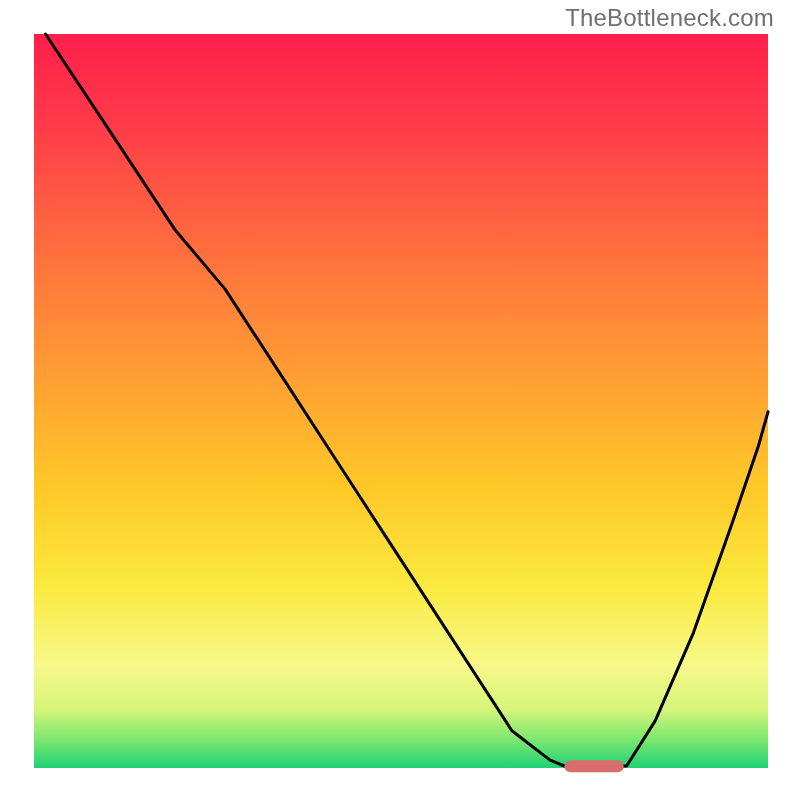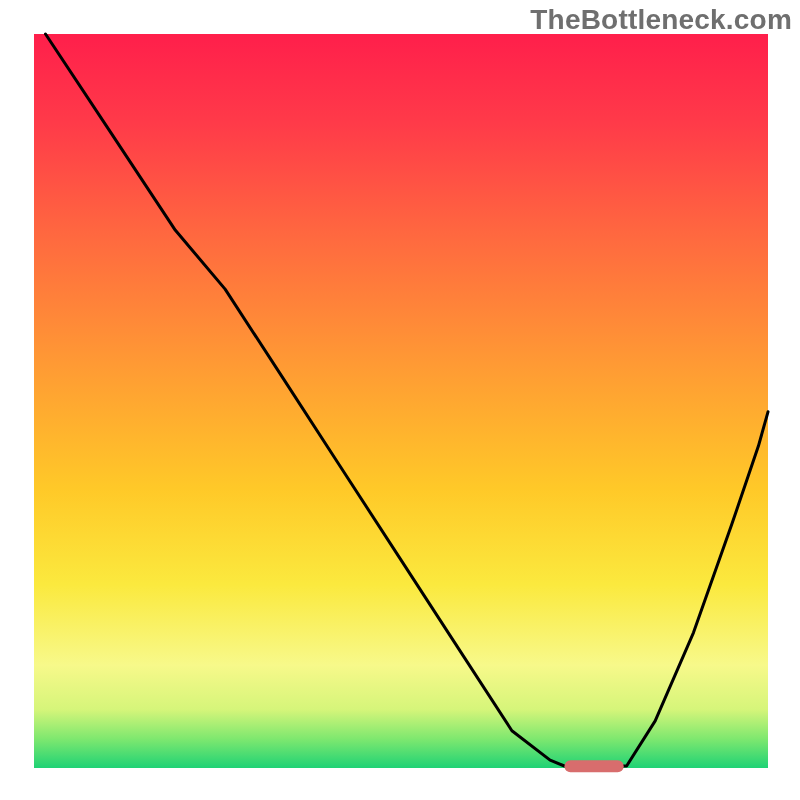--- a/index.html
+++ b/index.html
@@ -12,23 +12,23 @@
     overflow: hidden;
   }
   .stage {
     position: relative;
     width: 800px;
     height: 800px;
   }
   .watermark {
     position: absolute;
     top: 4px;
-    right: 8px;
-    font-size: 28px;
-    font-weight: 700;
+    right: 26px;
+    font-size: 24px;
+    font-weight: 400;
     color: #6f6f6f;
     letter-spacing: 0.2px;
   }
   svg.plot {
     position: absolute;
     left: 0;
     top: 0;
     width: 800px;
     height: 800px;
     display: block;

